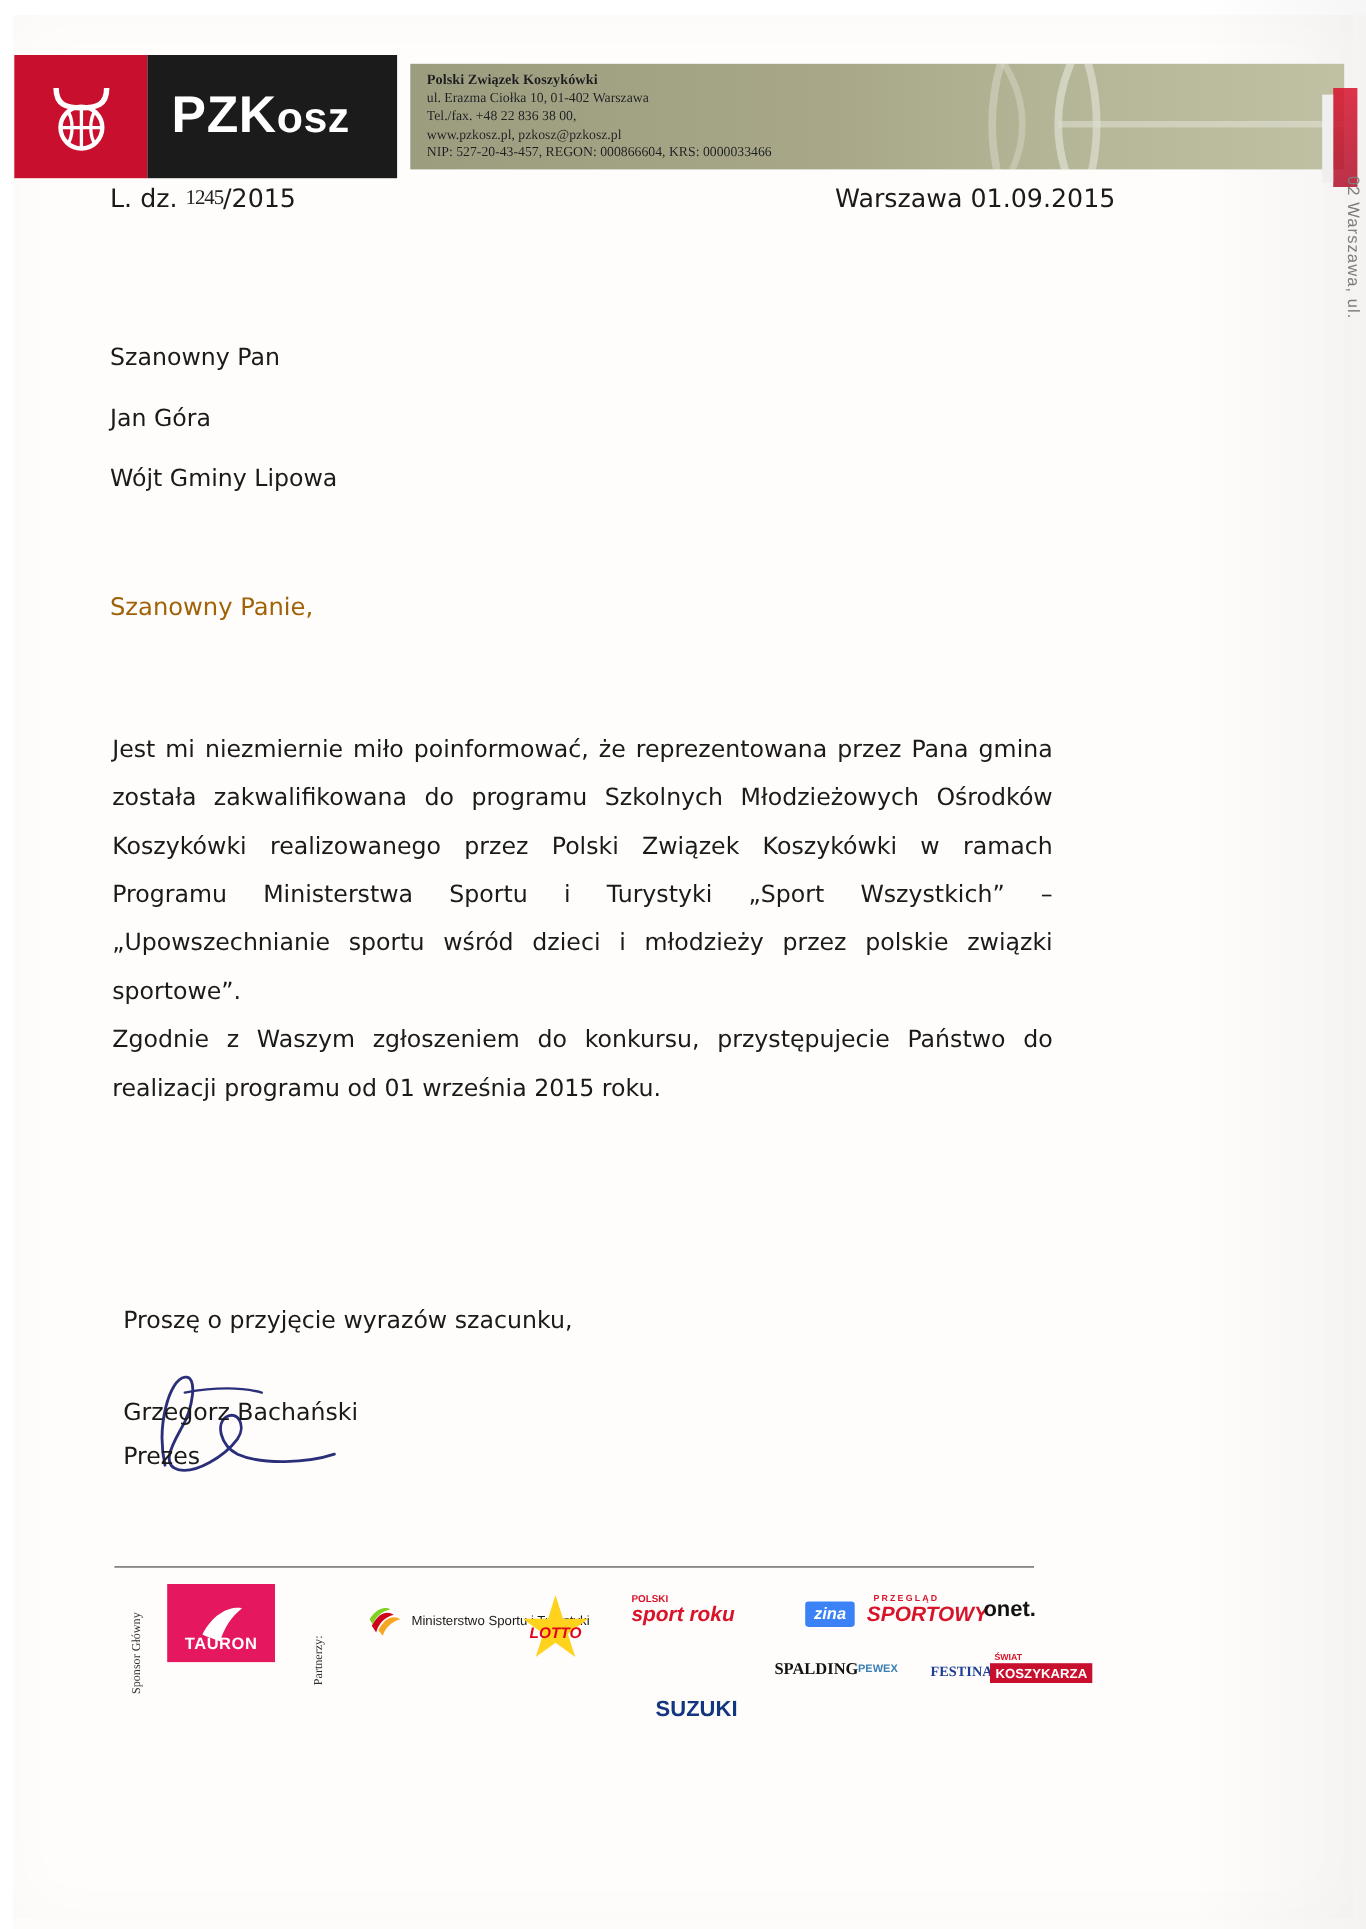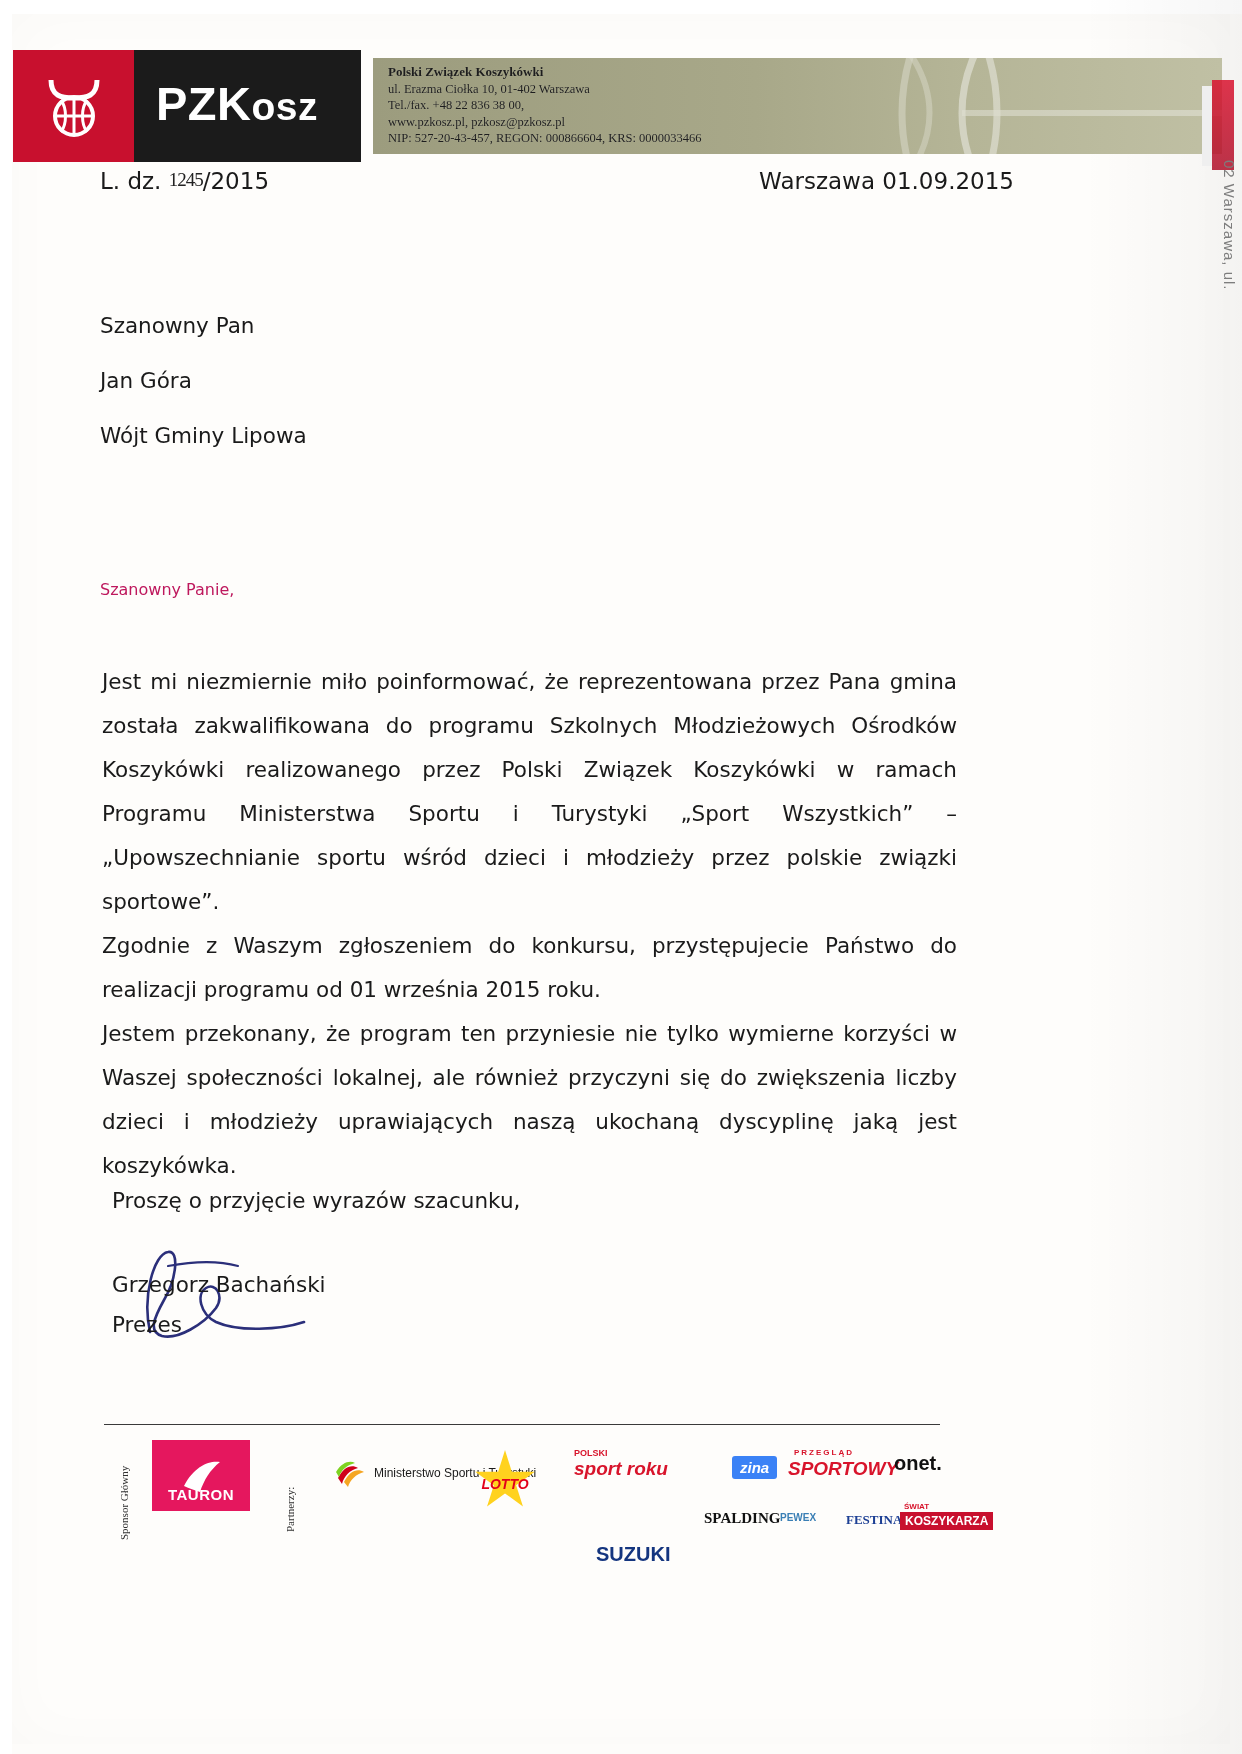--- a/index.html
+++ b/index.html
@@ -176,23 +176,22 @@
     top: 298px;
     font-size: 21.5px;
     line-height: 55px;
     color: #1a1a1a;
   }
 
   .salutation {
     position: absolute;
     left: 100px;
     top: 540px;
-    font-size: 16px;
-    color: #be185d;
-    margin-top: 40px;
+    font-size: 22px;
+    color: #a16207;
   }
 
   
   .body-block {
     position: absolute;
     left: 102px;
     top: 660px;
     width: 855px;
     font-size: 21.5px;
     line-height: 44px;
@@ -396,21 +395,20 @@
     <div>Szanowny Pan</div>
     <div>Jan Góra</div>
     <div>Wójt Gminy Lipowa</div>
   </div>
 
   <div class="salutation">Szanowny Panie,</div>
 
   <div class="body-block">
     <p>Jest mi niezmiernie miło poinformować, że reprezentowana przez Pana gmina została zakwalifikowana do programu Szkolnych Młodzieżowych Ośrodków Koszykówki realizowanego przez Polski Związek Koszykówki w ramach Programu Ministerstwa Sportu i Turystyki „Sport Wszystkich” – „Upowszechnianie sportu wśród dzieci i młodzieży przez polskie związki sportowe”.</p>
     <p>Zgodnie z Waszym zgłoszeniem do konkursu, przystępujecie Państwo do realizacji programu od 01 września 2015 roku.</p>
-    <p>Jestem przekonany, że program ten przyniesie nie tylko wymierne korzyści w Waszej społeczności lokalnej, ale również przyczyni się do zwiększenia liczby dzieci i młodzieży uprawiających naszą ukochaną dyscyplinę jaką jest koszykówka.</p>
   </div>
 
   <div class="closing">Proszę o przyjęcie wyrazów szacunku,</div>
 
   <svg class="signature-ink" viewBox="0 0 220 120">
     <path d="M30 96 C22 60, 34 18, 48 16 C60 14, 56 44, 44 64 C34 82, 28 96, 42 100 C58 104, 84 88, 96 72 C104 60, 96 46, 86 52 C76 58, 80 78, 96 86 C118 96, 160 94, 184 86" fill="none" stroke="#2b2f7a" stroke-width="2.6" stroke-linecap="round"></path>
     <path d="M48 30 C70 26, 96 24, 118 30" fill="none" stroke="#2b2f7a" stroke-width="2.2" stroke-linecap="round"></path>
   </svg>
   <div class="signature-name">Grzegorz Bachański</div>
   <div class="signature-role">Prezes</div>

